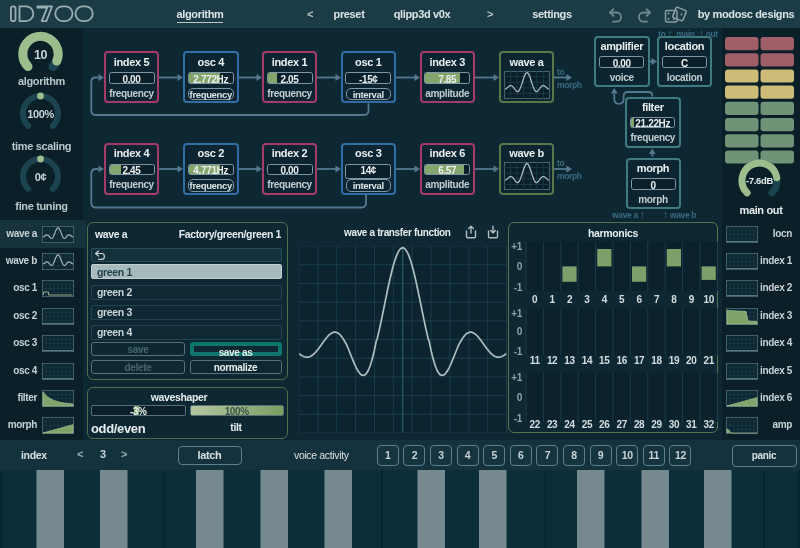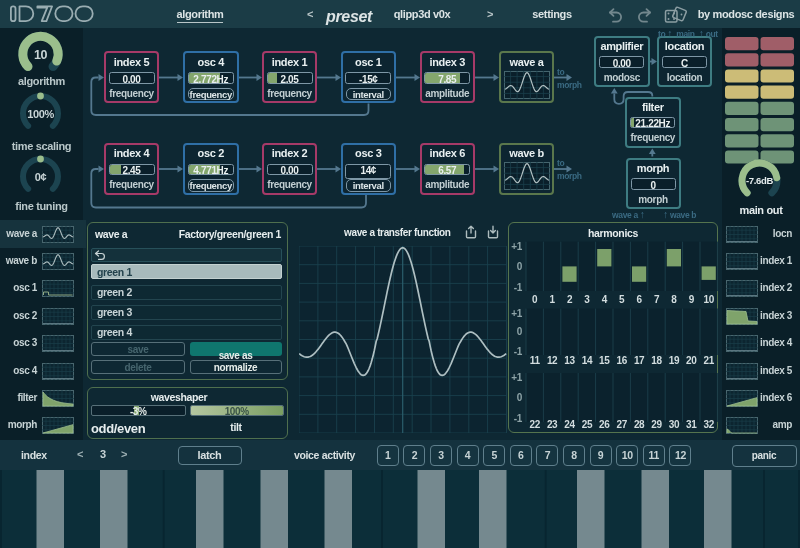--- a/index.html
+++ b/index.html
@@ -21,21 +21,21 @@
 <g fill="none" stroke="#9AADB2" stroke-width="1.8" stroke-linejoin="round">
 <rect x="10.9" y="6.3" width="4.6" height="14.8" rx="2.2"></rect>
 <path d="M 19.5 6.3 h 6.4 a 7.4 7.4 0 0 1 0 14.8 h -6.4 z"></path>
 <path d="M 37.4 6.3 h 14.7 l -5.7 14.8 h -4.7 l 5.5 -13.4 h -9.8 z"></path>
 <rect x="55.3" y="6.3" width="17.2" height="14.8" rx="7.3"></rect>
 <rect x="75.5" y="6.3" width="17.2" height="14.8" rx="7.3"></rect>
 </g>
   </svg>
 <div class="abs" style="left:110px;top:8px;width:180px;text-align:center;font-size:11px;color:#DCE4E5;font-weight:bold"><span style="border-bottom:1.5px solid #B9C6C8;padding-bottom:1.5px">algorithm</span></div>
 <div class="abs" style="left:220.0px;top:8px;width:180px;text-align:center;font-size:11px;color:#B9C6C8;font-weight:bold;">&lt;</div>
-<div class="abs" style="left:259.0px;top:8px;width:180px;text-align:center;font-size:16px;color:#DCE4E5;font-weight:bold;font-style:italic;">preset</div>
+<div class="abs" style="left:259.0px;top:8px;width:180px;text-align:center;font-size:11px;color:#DCE4E5;font-weight:bold;">preset</div>
 <div class="abs" style="left:332.0px;top:8px;width:180px;text-align:center;font-size:11px;color:#DCE4E5;font-weight:bold;">qlipp3d v0x</div>
 <div class="abs" style="left:400.0px;top:8px;width:180px;text-align:center;font-size:11px;color:#B9C6C8;font-weight:bold;">&gt;</div>
 <div class="abs" style="left:462.0px;top:8px;width:180px;text-align:center;font-size:11px;color:#DCE4E5;font-weight:bold;">settings</div>
 <div class="abs" style="left:656.0px;top:8px;width:180px;text-align:center;font-size:11px;color:#DCE4E5;font-weight:bold;">by modosc designs</div>
 <svg class="abs" style="left:604px;top:6px" width="100" height="18" viewBox="0 0 100 18">
 <g fill="none" stroke="#72878D" stroke-width="1.8" stroke-linecap="round" stroke-linejoin="round">
 <path d="M 6 6.5 H 12.5 A 4.6 4.6 0 0 1 12.5 15.7 H 9"></path>
 <path d="M 6 6.5 L 9.5 3.2 M 6 6.5 L 9.5 9.8"></path>
 <path d="M 46 6.5 H 39.5 A 4.6 4.6 0 0 0 39.5 15.7 H 43"></path>
 <path d="M 46 6.5 L 42.5 3.2 M 46 6.5 L 42.5 9.8"></path>
@@ -176,21 +176,21 @@
   </svg>
 <div class="tm" style="left:557px;top:67.5px">to</div>
 <div class="tm" style="left:557px;top:80.5px">morph</div>
 <div class="tm" style="left:557px;top:159px">to</div>
 <div class="tm" style="left:557px;top:172px">morph</div>
 <div class="bx" style="left:594px;top:36px;width:55.5px;height:51px;border-color:#3E7C82"></div>
 <div class="bt" style="left:594px;top:40px;width:55.5px">amplifier</div>
 <div class="vb" style="left:599.25px;top:56px;width:45px;height:11.5px">
     <div class="vt">0.00</div>
   </div>
-<div class="bl" style="left:594px;top:71.5px;width:55.5px">modosc</div>
+<div class="bl" style="left:594px;top:71.5px;width:55.5px">voice</div>
 <div class="bx" style="left:657px;top:36px;width:55px;height:51px;border-color:#3E7C82"></div>
 <div class="bt" style="left:657px;top:40px;width:55px">location</div>
 <div class="vb" style="left:662.0px;top:56px;width:45px;height:11.5px">
     <div class="vt">C</div>
   </div>
 <div class="bl" style="left:657px;top:71.5px;width:55px">location</div>
 <div class="bx" style="left:624.5px;top:96.5px;width:56.5px;height:51px;border-color:#3E7C82"></div>
 <div class="bt" style="left:624.5px;top:100.5px;width:56.5px">filter</div>
 <div class="vb" style="left:630.25px;top:116.5px;width:45px;height:11.5px">
     <div class="vf" style="width:7.000000000000001%"></div>
@@ -349,21 +349,21 @@
 </svg>
 <div class="abs" style="left:91px;top:264.3px;width:190.5px;height:15.2px;background:#A7BABC;border:1px solid #C3D1D1;border-radius:2px"></div>
 <div class="abs" style="left:97px;top:265.8px;font-weight:bold;font-size:10.5px;color:#22424C">green 1</div>
 <div class="abs" style="left:91px;top:284.5px;width:190.5px;height:15.2px;background:#0E2933;border:1px solid #23454F;border-radius:2px"></div>
 <div class="abs" style="left:97px;top:286.0px;font-weight:bold;font-size:10.5px;color:#C9D5D7">green 2</div>
 <div class="abs" style="left:91px;top:304.7px;width:190.5px;height:15.2px;background:#0E2933;border:1px solid #23454F;border-radius:2px"></div>
 <div class="abs" style="left:97px;top:306.2px;font-weight:bold;font-size:10.5px;color:#C9D5D7">green 3</div>
 <div class="abs" style="left:91px;top:324.9px;width:190.5px;height:15.2px;background:#0E2933;border:1px solid #23454F;border-radius:2px"></div>
 <div class="abs" style="left:97px;top:326.4px;font-weight:bold;font-size:10.5px;color:#C9D5D7">green 4</div>
 <div class="abs" style="left:91px;top:342px;width:94px;height:13.5px;border:1px solid #577079;border-radius:3px;text-align:center;font-weight:bold;font-size:10px;color:#46656E;line-height:13px">save</div>
-<div class="abs" style="left:189.5px;top:342px;width:92px;height:13.5px;border:7px solid #0f766e;border-radius:3px;text-align:center;font-weight:bold;font-size:10px;color:#E6EDEA;line-height:13px">save as</div>
+<div class="abs" style="left:189.5px;top:342px;width:92px;height:13.5px;border:4px solid #0f766e;border-radius:3px;text-align:center;font-weight:bold;font-size:10px;color:#E6EDEA;line-height:13px">save as</div>
 <div class="abs" style="left:91px;top:360px;width:94px;height:13.5px;border:1px solid #577079;border-radius:3px;text-align:center;font-weight:bold;font-size:10px;color:#46656E;line-height:13px">delete</div>
 <div class="abs" style="left:189.5px;top:360px;width:92px;height:13.5px;border:1px solid #577079;border-radius:3px;text-align:center;font-weight:bold;font-size:10px;color:#E6EDEA;line-height:13px">normalize</div>
 <div class="abs" style="left:87px;top:387px;width:201px;height:51.5px;border:1.5px solid #4F6F4E;border-radius:6px"></div>
 <div class="abs" style="left:87px;top:391px;width:184px;text-align:center;font-weight:bold;font-size:10.5px;color:#E6EDEE">waveshaper</div>
 <div class="abs" style="left:91px;top:404.5px;width:94.5px;height:11.8px;background:#0A1F2A;border:1px solid #577079;border-radius:2px;overflow:hidden">
     <div class="abs" style="left:42px;top:0;width:5.3px;height:100%;background:#84A66D"></div>
     <div class="abs" style="left:0;top:0;width:100%;text-align:center;font-weight:bold;font-size:10px;color:#E6EDEA">-3%</div>
   </div>
 <div class="abs" style="left:189.5px;top:404.5px;width:94.5px;height:11.8px;background:#0A1F2A;border:1px solid #577079;border-radius:2px;overflow:hidden">
     <div class="abs" style="left:0;top:0;width:100%;height:100%;background:linear-gradient(90deg,#B4C6A0,#7A9E62)"></div>
@@ -475,21 +475,21 @@
     <rect x="124.0" y="44.4" width="14.2" height="15.4" fill="#7CA06A"></rect>
     <rect x="158.8" y="27.0" width="14.2" height="17.4" fill="#7CA06A"></rect>
     <rect x="193.6" y="44.4" width="14.2" height="13.5" fill="#7CA06A"></rect>
   </svg>
 <div class="abs" style="left:0;top:440px;width:800px;height:30px;background:#14323E"></div>
 <div class="abs" style="left:21px;top:449px;font-weight:bold;font-size:10.5px;color:#D8E0E1">index</div>
 <div class="abs" style="left:77px;top:448px;font-weight:bold;font-size:11px;color:#9FB1B5">&lt;</div>
 <div class="abs" style="left:100px;top:448px;font-weight:bold;font-size:11px;color:#C7D3D5">3</div>
 <div class="abs" style="left:121px;top:448px;font-weight:bold;font-size:11px;color:#9FB1B5">&gt;</div>
 <div class="abs" style="left:177.5px;top:446px;width:64px;height:18.5px;border:1.5px solid #5F7F8C;border-radius:4px;text-align:center;font-weight:bold;font-size:11px;color:#D8E0E1;line-height:17px">latch</div>
-<div class="abs" style="left:294px;top:449px;font-weight:bold;font-size:10.5px;color:#D8E0E1">voice activity</div>
+<div class="abs" style="left:294px;top:449px;font-weight:normal;font-size:10.5px;color:#D8E0E1">voice activity</div>
 <div class="abs" style="left:376.8px;top:445.3px;width:22px;height:21px;border:1.5px solid #5F7F8C;border-radius:4px;background:#153440;text-align:center;font-weight:bold;font-size:10.5px;color:#C7D3D5;line-height:19px">1</div>
 <div class="abs" style="left:403.4px;top:445.3px;width:22px;height:21px;border:1.5px solid #5F7F8C;border-radius:4px;background:#153440;text-align:center;font-weight:bold;font-size:10.5px;color:#C7D3D5;line-height:19px">2</div>
 <div class="abs" style="left:430.0px;top:445.3px;width:22px;height:21px;border:1.5px solid #5F7F8C;border-radius:4px;background:#153440;text-align:center;font-weight:bold;font-size:10.5px;color:#C7D3D5;line-height:19px">3</div>
 <div class="abs" style="left:456.6px;top:445.3px;width:22px;height:21px;border:1.5px solid #5F7F8C;border-radius:4px;background:#153440;text-align:center;font-weight:bold;font-size:10.5px;color:#C7D3D5;line-height:19px">4</div>
 <div class="abs" style="left:483.2px;top:445.3px;width:22px;height:21px;border:1.5px solid #5F7F8C;border-radius:4px;background:#153440;text-align:center;font-weight:bold;font-size:10.5px;color:#C7D3D5;line-height:19px">5</div>
 <div class="abs" style="left:509.8px;top:445.3px;width:22px;height:21px;border:1.5px solid #5F7F8C;border-radius:4px;background:#153440;text-align:center;font-weight:bold;font-size:10.5px;color:#C7D3D5;line-height:19px">6</div>
 <div class="abs" style="left:536.4px;top:445.3px;width:22px;height:21px;border:1.5px solid #5F7F8C;border-radius:4px;background:#153440;text-align:center;font-weight:bold;font-size:10.5px;color:#C7D3D5;line-height:19px">7</div>
 <div class="abs" style="left:563.0px;top:445.3px;width:22px;height:21px;border:1.5px solid #5F7F8C;border-radius:4px;background:#153440;text-align:center;font-weight:bold;font-size:10.5px;color:#C7D3D5;line-height:19px">8</div>
 <div class="abs" style="left:589.6px;top:445.3px;width:22px;height:21px;border:1.5px solid #5F7F8C;border-radius:4px;background:#153440;text-align:center;font-weight:bold;font-size:10.5px;color:#C7D3D5;line-height:19px">9</div>
 <div class="abs" style="left:616.2px;top:445.3px;width:22px;height:21px;border:1.5px solid #5F7F8C;border-radius:4px;background:#153440;text-align:center;font-weight:bold;font-size:10.5px;color:#C7D3D5;line-height:19px">10</div>

